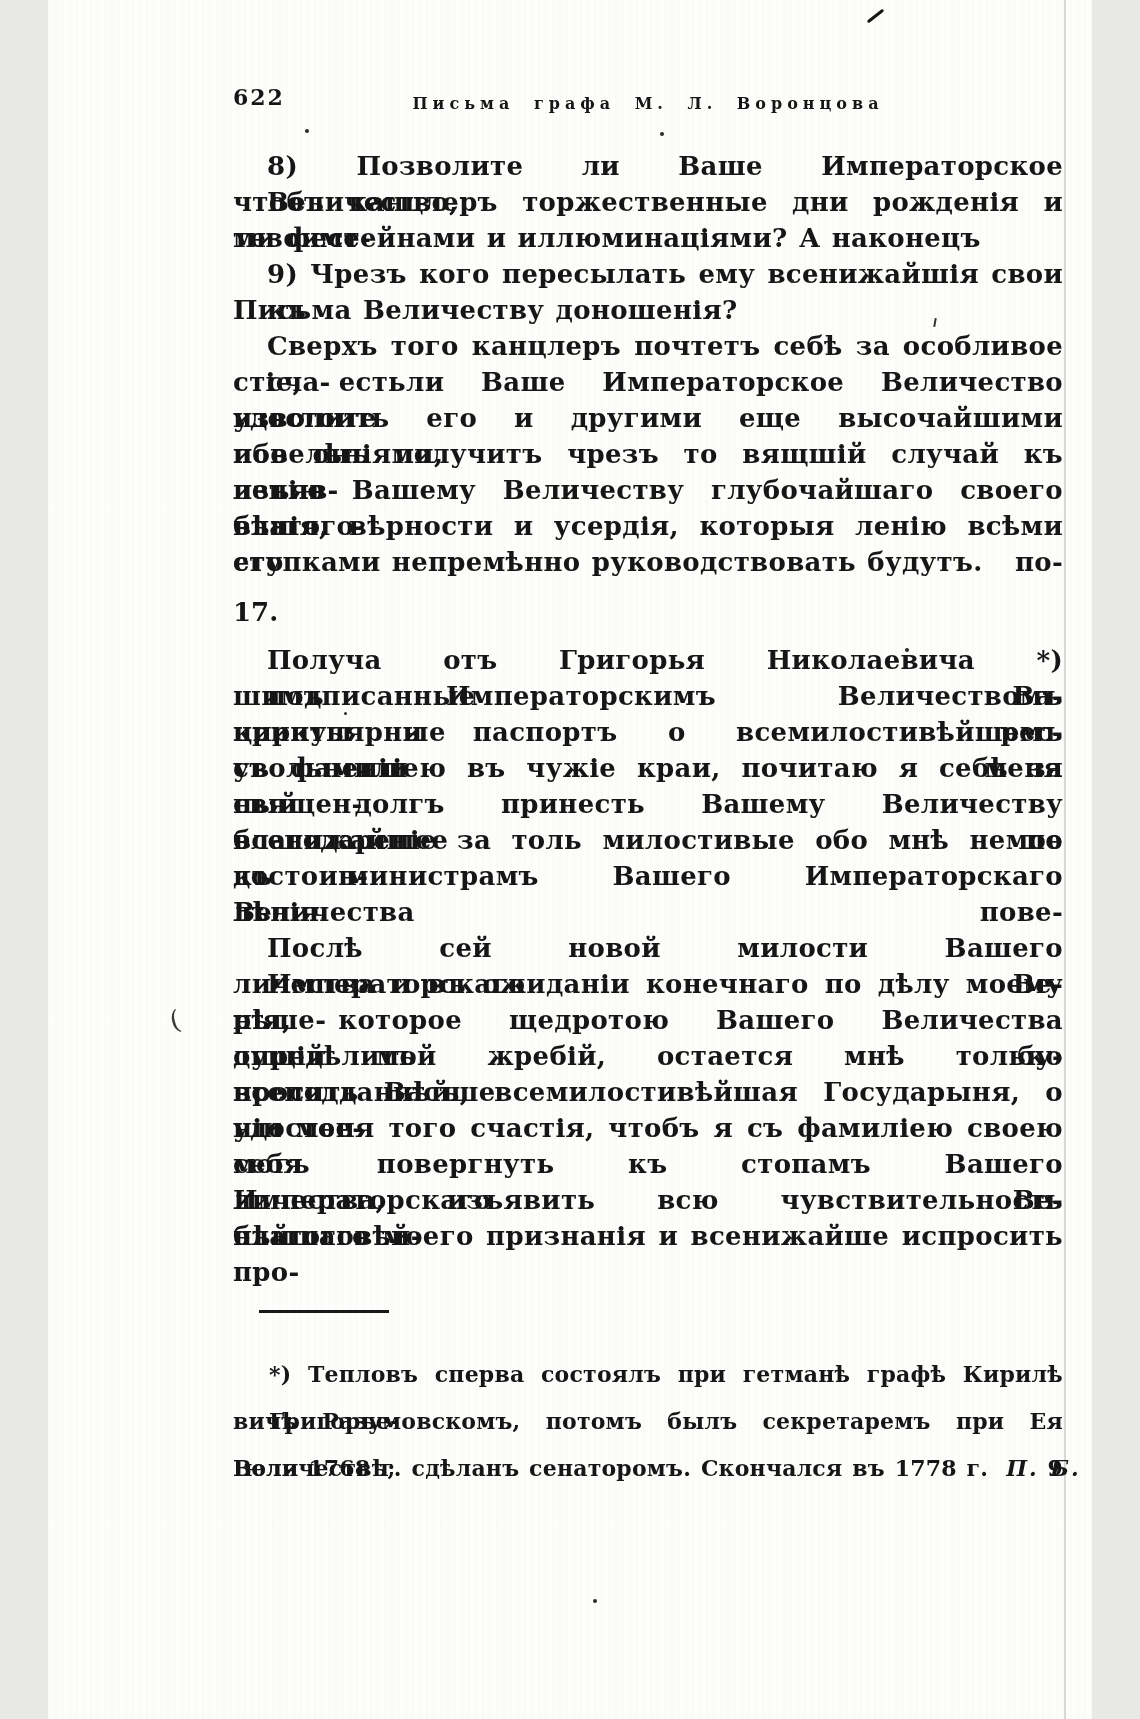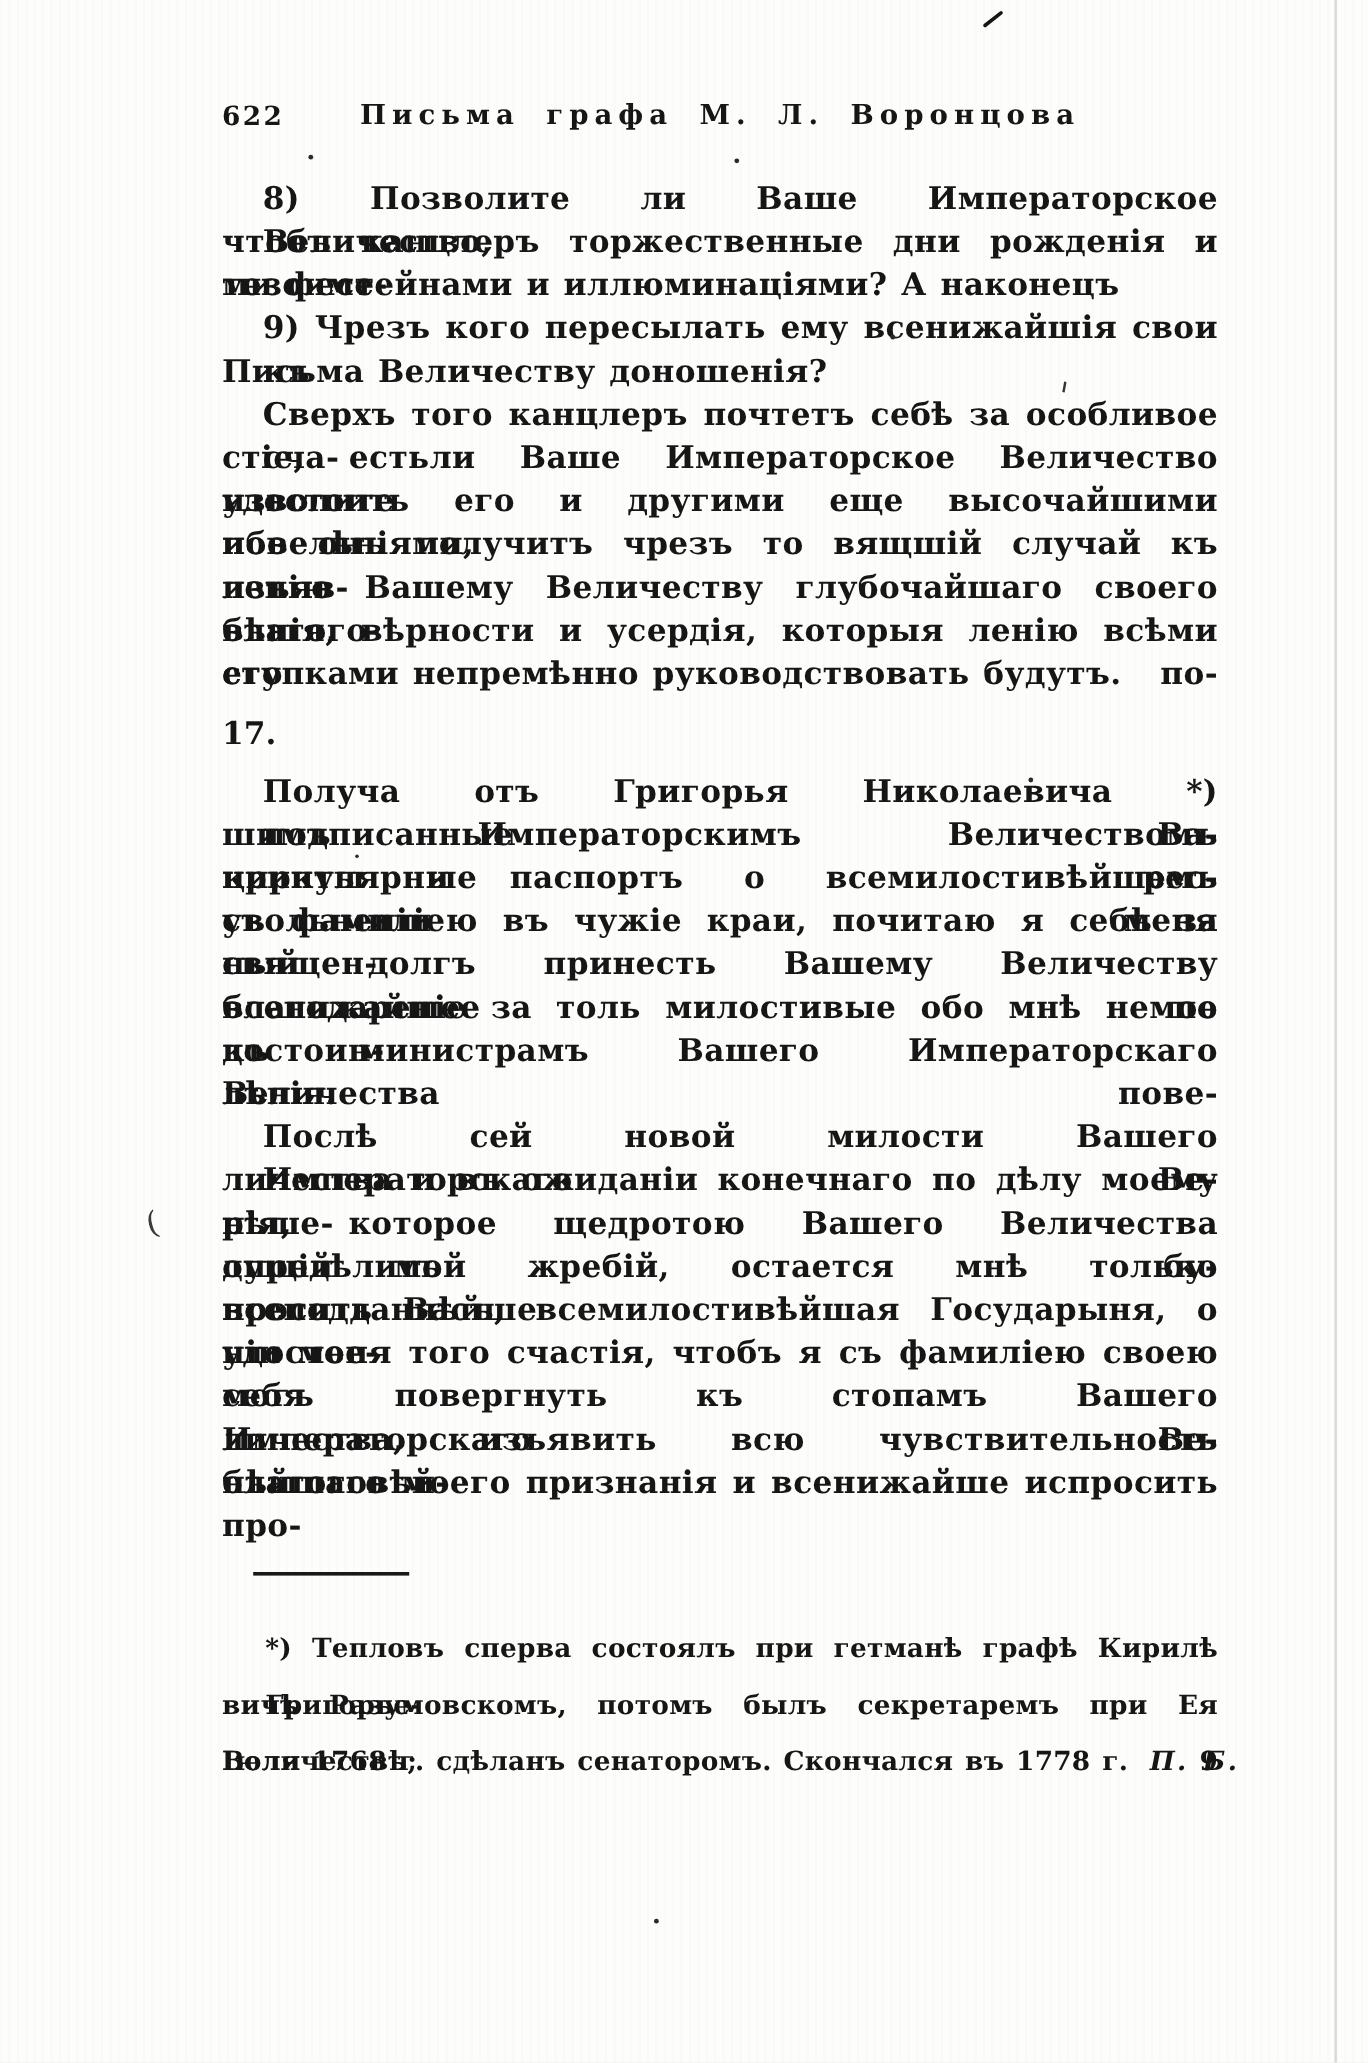--- a/index.html
+++ b/index.html
@@ -1,35 +1,35 @@
 <!DOCTYPE html>
 <html><head>
 <meta charset="utf-8">
 <style>
   html,body { margin:0; padding:0; background:#e8e8e6; }
   .page {
     position:relative;
-    width:1140px; height:1719px;
+    width:1044px; height:1719px;
     margin:0 auto;
     background:#fdfdfb;
     background-image: repeating-linear-gradient(90deg, rgba(60,55,40,0.015) 0 2px, transparent 2px 7px);
     overflow:hidden;
     font-family:"DejaVu Serif", serif;
     color:#161616;
   }
   
   .header { position:absolute; top:82px; left:185px; width:830px; height:30px; }
   .page-number {
     position:absolute; left:0; top:2px;
     font-size:22px; font-weight:700; letter-spacing:2px;
   }
   .running-title {
-    position:absolute; left:0; top:0; width:100%;
+    position:absolute; left:0; top:12px; width:100%;
     text-align:center;
-    font-size:23px; font-weight:700;
+    font-size:16px; font-weight:700;
     letter-spacing:5px; word-spacing:9px;
   }
   
   .column {
     position:absolute; top:148px; left:185px; width:830px;
   }
   .paragraph { margin:0; }
   .line {
     height:36px; line-height:36px;
     font-size:26px; font-weight:700;

